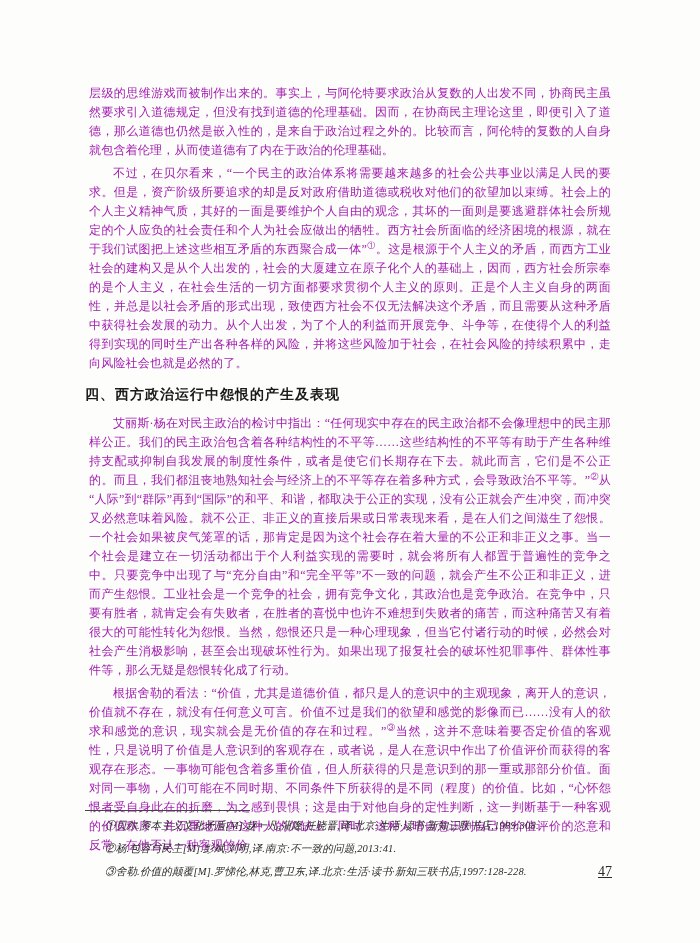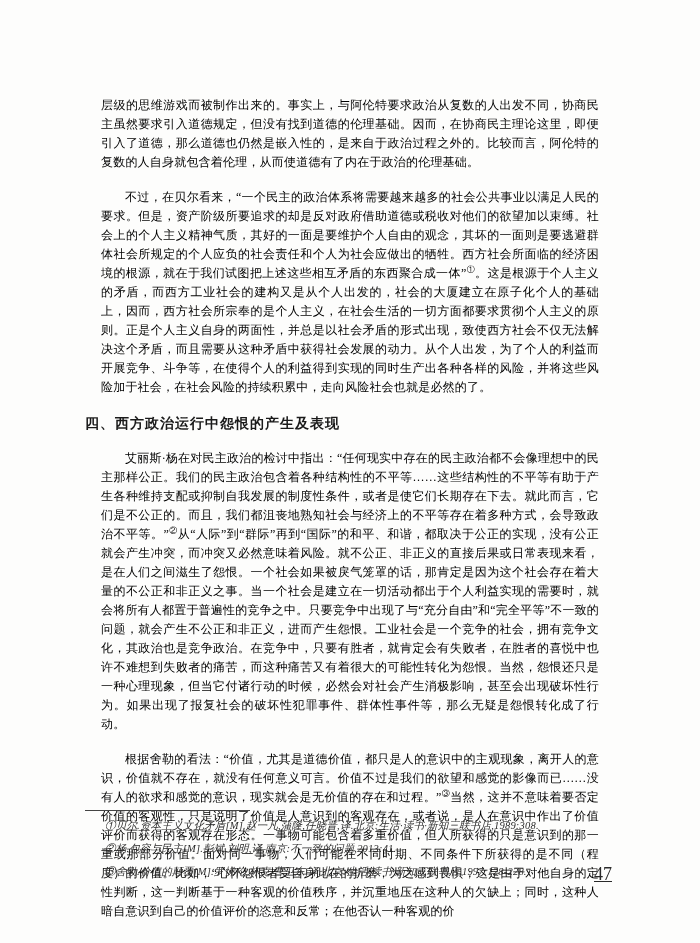--- a/index.html
+++ b/index.html
@@ -18,26 +18,26 @@
     overflow: hidden;
     box-shadow: 0 0 6px rgba(0,0,0,0.08);
   }
   .text-block {
     position: absolute;
     left: 85px;
     top: 80px;
     width: 530px;
   }
   .para {
-    margin: 16px;
+    margin: 4px;
     font-size: 12px;
     line-height: 19px;
     text-align: justify;
     letter-spacing: 0.2px;
-    color: #000000;
+    color: #a21caf;
   }
   .para.indent { text-indent: 2em; }
   .fn-ref {
     font-size: 8px;
     line-height: 0;
     vertical-align: super;
   }
   .section-heading {
     margin: 11px 0 10px 0;
     text-align: left;
@@ -66,21 +66,21 @@
     font-size: 10.5px;
     line-height: 17px;
     color: #2a2a2a;
     letter-spacing: 0.2px;
     font-style: italic;
   }
   .page-number {
     position: absolute;
     top: 864px;
     right: 88px;
-    font-size: 18px;
+    font-size: 14px;
     color: #2a2a2a;
     text-decoration: underline;
   }
 </style>
 </head>
 <body>
 
 <div class="page">
 
   <div class="text-block">

